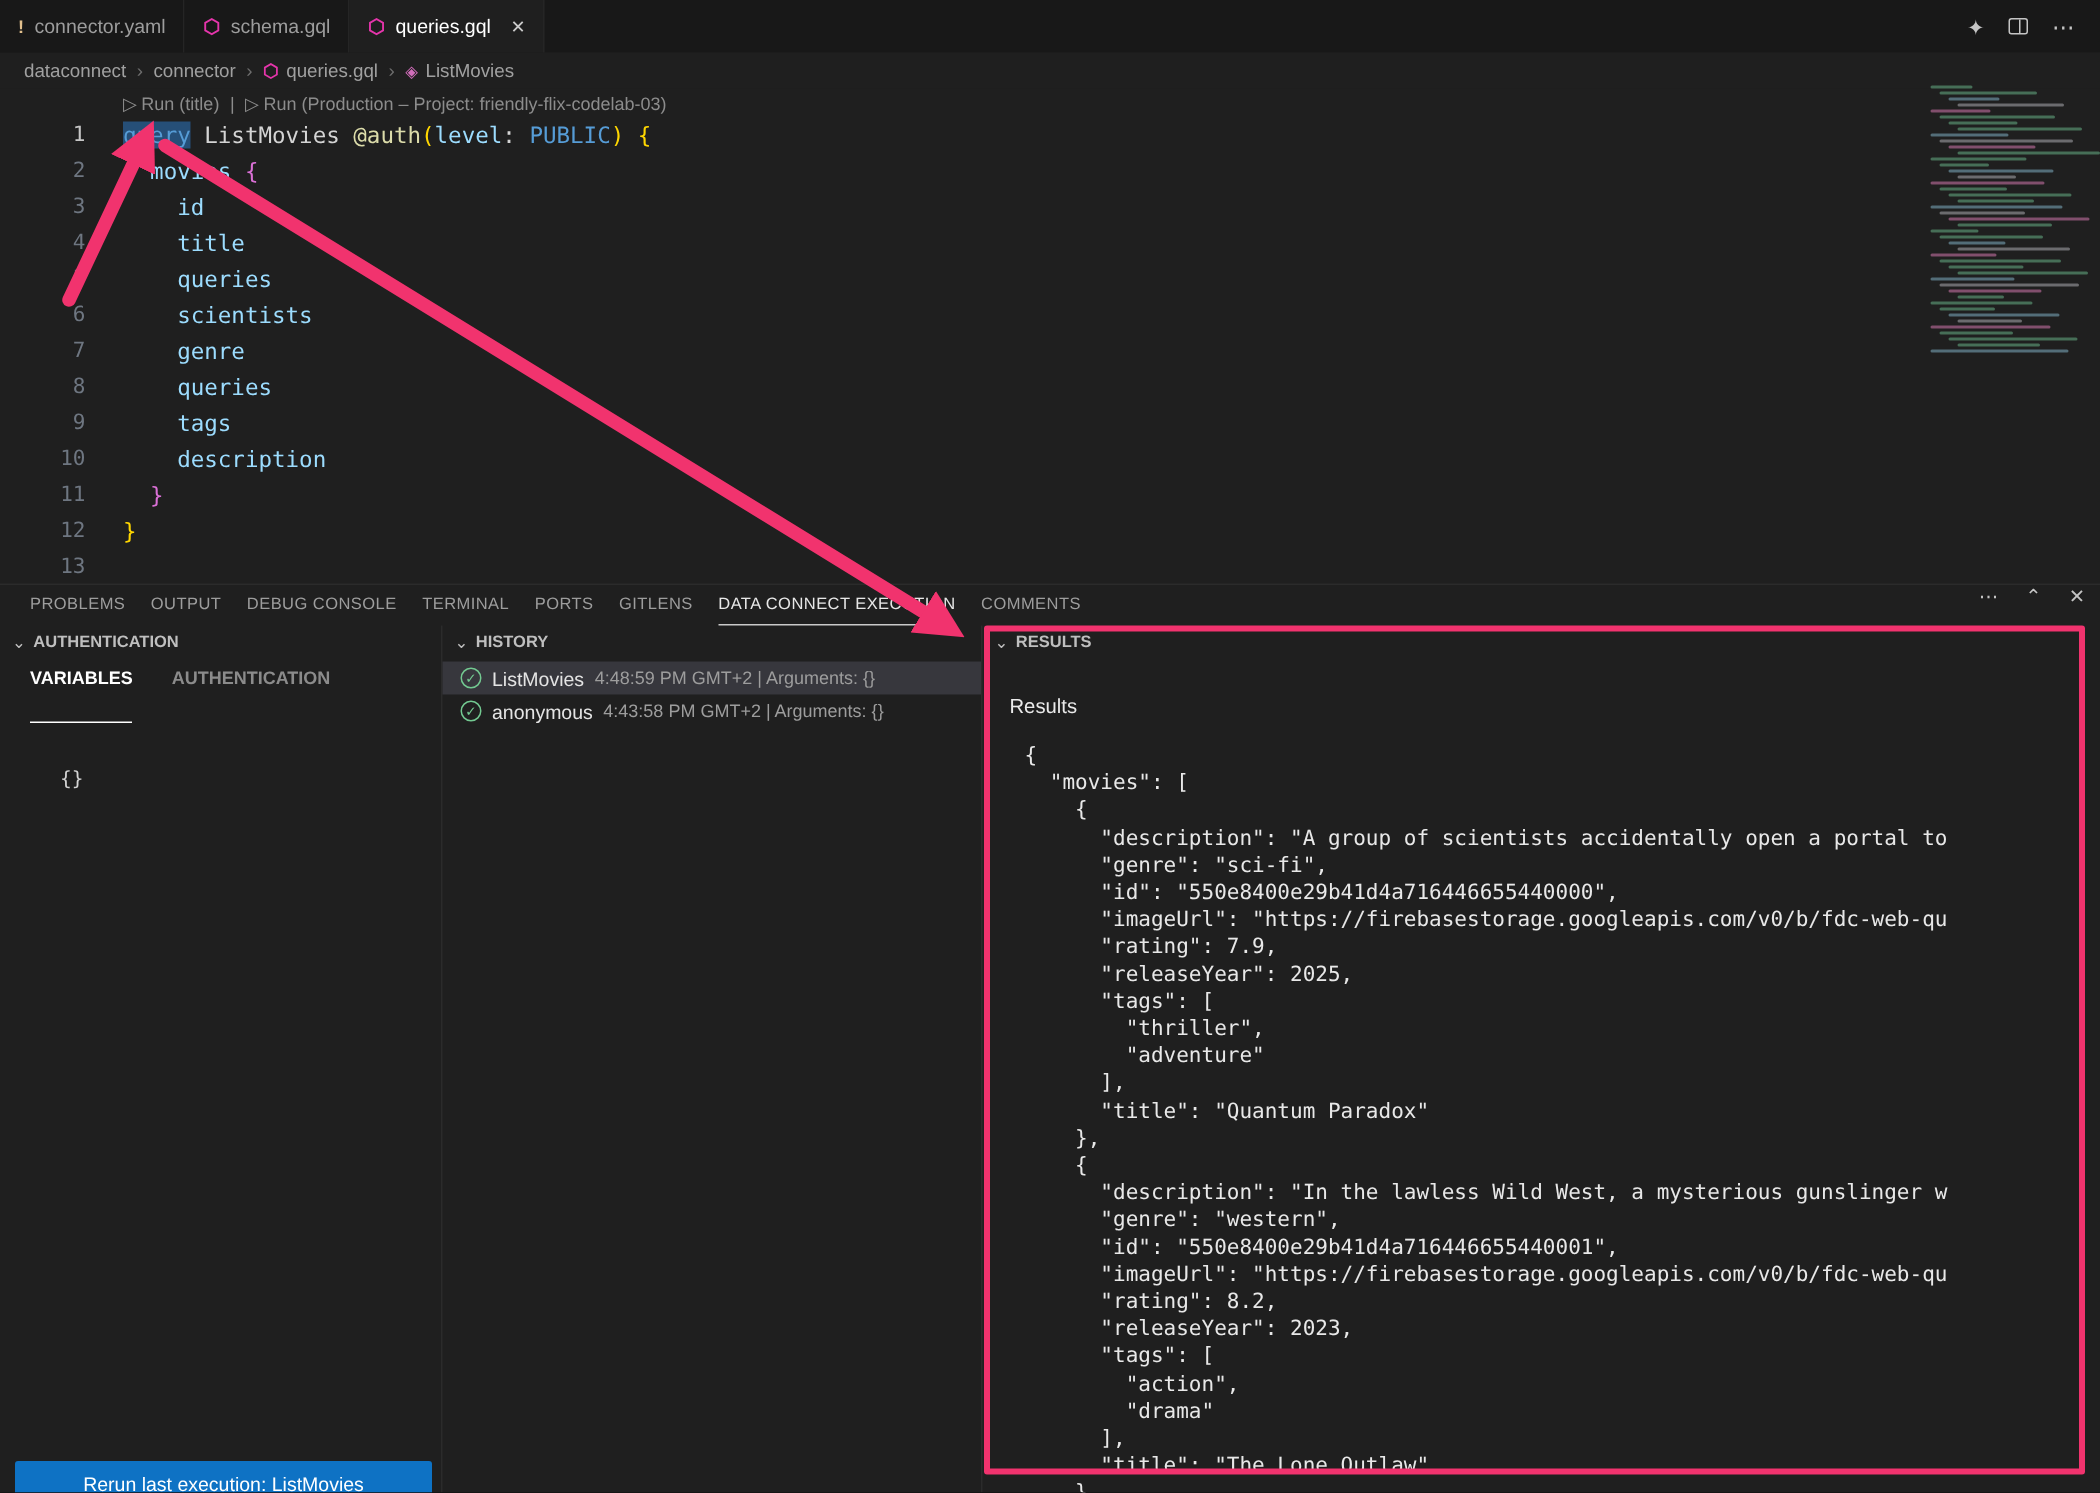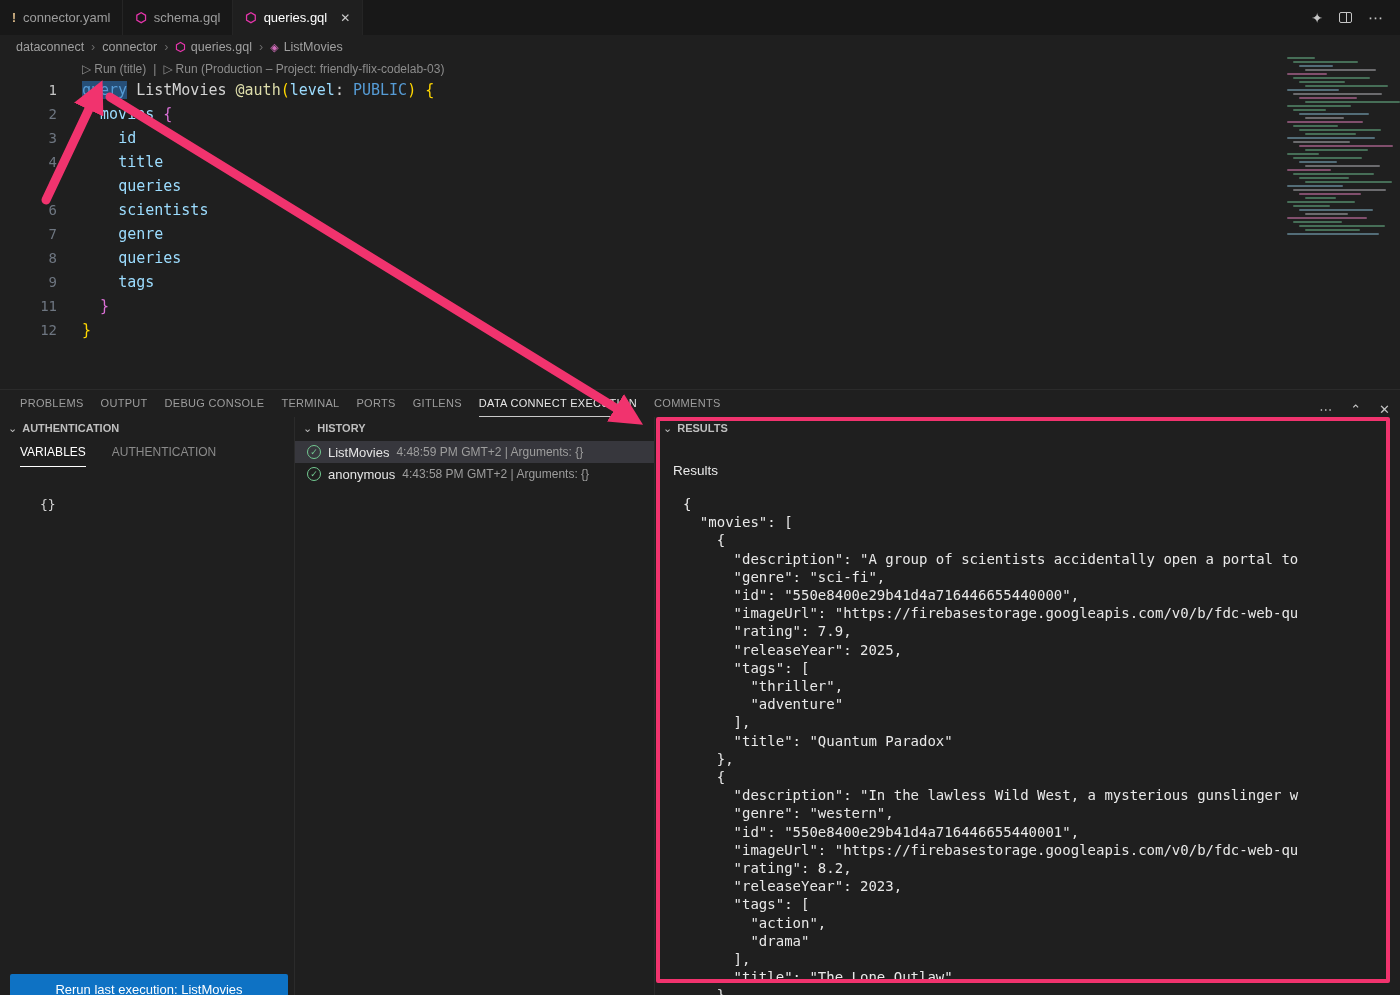--- a/index.html
+++ b/index.html
@@ -48,37 +48,37 @@
   .tk-b1    { color:#ffd700; }
   .tk-b2    { color:#da70d6; }
   .tk-sel   { background:#264f78; }
 
   .minimap { position:absolute; top:57px; right:0; width:117px; height:184px; }
   .mm-line { height:2px; margin-bottom:2px; border-radius:1px; opacity:.85; }
 
   
   .panel { position:absolute; left:0; right:0; top:389px; bottom:0; background:#1f1f1f;
            border-top:1px solid #2b2b2b; }
-  .panel-tabbar { height:27px; display:flex; align-items:flex-end; padding:0 10px 0 20px; }
+  .panel-tabbar { height:27px; display:flex; align-items:flex-start; padding:0 10px 0 20px; }
   .panel-tab { margin-right:17px; font-size:11px; letter-spacing:.3px; color:#9d9d9d;
                height:27px; line-height:26px; cursor:pointer; }
   .panel-tab.active { color:#e7e7e7; border-bottom:1px solid #c9c9c9; }
   .panel-actions { margin-left:auto; display:flex; align-items:center; gap:18px; color:#c5c5c5; }
   .panel-actions span { font-size:13px; cursor:pointer; }
   .panel-body { position:absolute; left:0; right:0; top:27px; bottom:0; display:flex; }
   .col { position:relative; }
   .col-config  { width:295px; border-right:1px solid #2b2b2b; }
   .col-history { width:360px; border-right:1px solid #2b2b2b; }
   .col-results { flex:1; }
   .sec-header { height:22px; display:flex; align-items:center; gap:5px; padding-left:8px;
                 font-size:11px; font-weight:bold; color:#bfbfbf; }
   .chev { font-size:11px; color:#bfbfbf; font-weight:normal; }
 
   .cfg-tabs { display:flex; gap:26px; padding-left:20px; margin-top:6px; }
-  .cfg-tab { font-size:12px; font-weight:normal; color:#8b8b8b; padding-bottom:7px; cursor:pointer; }
+  .cfg-tab { font-size:12px; font-weight:bold; color:#8b8b8b; padding-bottom:22px; cursor:pointer; }
   .cfg-tab.active { color:#ffffff; border-bottom:1px solid #ffffff; }
   .cfg-content { margin:30px 0 0 40px; font-family:"DejaVu Sans Mono", monospace; font-size:13px; color:#d4d4d4; }
   .rerun { position:absolute; left:10px; top:557px; width:278px; height:30px; border:none;
            border-radius:2px; background:#0e72c4; color:#ffffff; font-size:13px;
            font-family:"Liberation Sans", sans-serif; cursor:pointer; }
 
   .history-items { margin-top:2px; }
   .history-item { height:22px; display:flex; align-items:center; gap:7px; padding-left:12px;
                   font-size:12px; color:#9d9d9d; cursor:pointer; }
   .history-item.selected { background:#37373d; }
@@ -159,22 +159,24 @@
     <div class="code-lines">
         <div class="code-line"><span class="num active">1</span><span class="line-body"><span class="tk-kw tk-sel">query</span><span class="tk-plain"> </span><span class="tk-plain">ListMovies</span><span class="tk-plain"> </span><span class="tk-deco">@auth</span><span class="tk-b1">(</span><span class="tk-attr">level</span><span class="tk-plain">: </span><span class="tk-kw">PUBLIC</span><span class="tk-b1">)</span><span class="tk-plain"> </span><span class="tk-b1">{</span></span></div>
         <div class="code-line"><span class="num">2</span><span class="line-body"><span class="tk-plain">  </span><span class="tk-attr">movies</span><span class="tk-plain"> </span><span class="tk-b2">{</span></span></div>
         <div class="code-line"><span class="num">3</span><span class="line-body"><span class="tk-plain">    </span><span class="tk-attr">id</span></span></div>
         <div class="code-line"><span class="num">4</span><span class="line-body"><span class="tk-plain">    </span><span class="tk-attr">title</span></span></div>
         <div class="code-line"><span class="num">5</span><span class="line-body"><span class="tk-plain">    </span><span class="tk-attr">queries</span></span></div>
         <div class="code-line"><span class="num">6</span><span class="line-body"><span class="tk-plain">    </span><span class="tk-attr">scientists</span></span></div>
         <div class="code-line"><span class="num">7</span><span class="line-body"><span class="tk-plain">    </span><span class="tk-attr">genre</span></span></div>
         <div class="code-line"><span class="num">8</span><span class="line-body"><span class="tk-plain">    </span><span class="tk-attr">queries</span></span></div>
         <div class="code-line"><span class="num">9</span><span class="line-body"><span class="tk-plain">    </span><span class="tk-attr">tags</span></span></div>
+        <div class="code-line"><span class="num">10</span><span class="line-body"><span class="tk-plain">    </span><span class="tk-attr">description</span></span></div>
         <div class="code-line"><span class="num">11</span><span class="line-body"><span class="tk-plain">  </span><span class="tk-b2">}</span></span></div>
         <div class="code-line"><span class="num">12</span><span class="line-body"><span class="tk-b1">}</span></span></div>
+        <div class="code-line"><span class="num">13</span><span class="line-body"></span></div>
       </div>
   </div>
 
   <div class="minimap">
       <div class="mm-line" style="width: 28px; margin-left: 4px; background: rgb(77, 124, 97);"></div>
       <div class="mm-line" style="width: 65px; margin-left: 10px; background: rgb(77, 124, 97);"></div>
       <div class="mm-line" style="width: 34px; margin-left: 16px; background: rgb(93, 123, 136);"></div>
       <div class="mm-line" style="width: 71px; margin-left: 22px; background: rgb(121, 121, 124);"></div>
       <div class="mm-line" style="width: 40px; margin-left: 4px; background: rgb(147, 88, 123);"></div>
       <div class="mm-line" style="width: 77px; margin-left: 10px; background: rgb(77, 124, 97);"></div>

